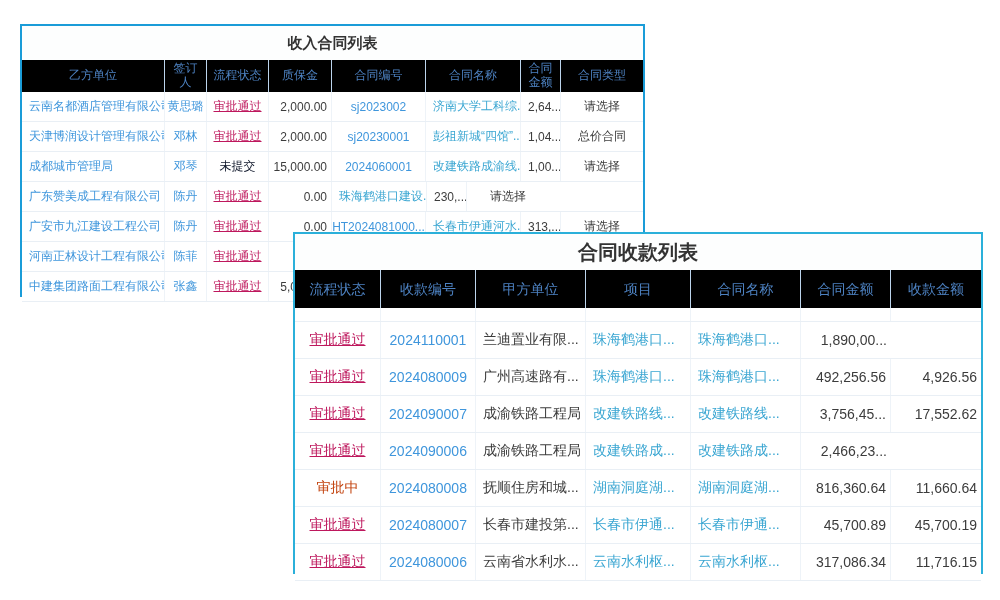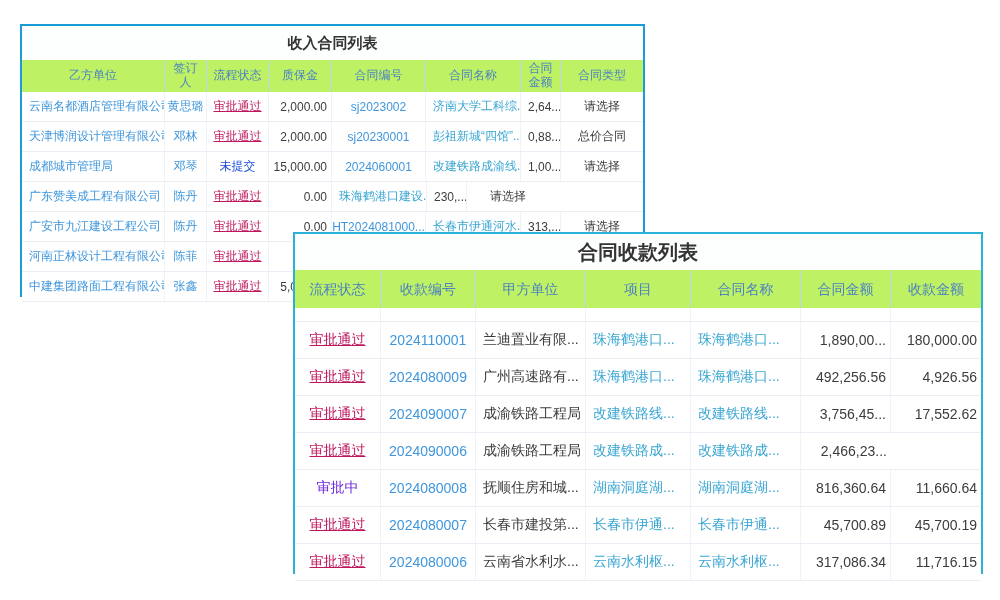--- a/index.html
+++ b/index.html
@@ -6,40 +6,40 @@
   body{
     width:1000px;height:600px;position:relative;overflow:hidden;
     font-family:"Liberation Sans","DejaVu Sans",sans-serif;
   }
   .win{position:absolute;background:#fff;box-sizing:border-box;}
   .win1{left:20px;top:24px;width:625px;height:273px;border:2px solid #1a9cd8;}
   .win2{left:293px;top:232px;width:690px;height:342px;border:2px solid #2bb0da;}
   .title{display:flex;align-items:center;justify-content:center;font-weight:bold;color:#333;background:#fdfefe;}
   .t1 .title{height:34px;font-size:15px;}
   .t2 .title{height:36px;font-size:20px;}
-  .thead{display:flex;background:#bef264;color:#4d82c2;}
+  .thead{display:flex;background:#000000;color:#4d82c2;}
   .t1 .thead{height:32px;font-size:12px;}
   .t2 .thead{height:38px;font-size:14px;}
   .thead .cell{white-space:normal;text-align:center;line-height:1.15;justify-content:center;
     border-right:1px solid #bcd4ec;}
   .row{display:flex;border-bottom:1px solid #e9eff5;background:#fff;}
   .t1 .row{height:29px;font-size:12px;}
   .t2 .row{height:36px;font-size:14px;}
   .t2 .row.spacer{height:13px;}
   .cell{box-sizing:border-box;flex:0 0 auto;display:flex;align-items:center;justify-content:center;
     padding:0 4px;overflow:hidden;white-space:nowrap;border-right:1px solid #eef3f8;}
   .thead .cell:last-child,.row .cell:last-child{border-right:none;}
   .al{justify-content:flex-start;padding-left:7px;}
   .ar{justify-content:flex-end;}
   .c-link,.c-blue{color:#3f96dc;}
   .c-teal{color:#3aa6d2;}
   .c-dark,.c-num{color:#3c3c3c;}
   .st-approved{color:#be185d;text-decoration:underline;}
-  .st-in-review{color:#6d28d9;}
-  .st-unsubmitted{color:#1d4ed8;}
+  .st-in-review{color:#c2410c;}
+  .st-unsubmitted{color:#0f172a;}
   
   .t1 .c0{width:143px}.t1 .c1{width:42px}.t1 .c2{width:62px}.t1 .c3{width:63px}
   .t1 .c4{width:94px}.t1 .c5{width:95px}.t1 .c6{width:40px}.t1 .c7{width:82px}
   
   .t2 .c0{width:86px}.t2 .c1{width:95px}.t2 .c2{width:110px}.t2 .c3{width:105px}
   .t2 .c4{width:110px}.t2 .c5{width:90px}.t2 .c6{width:90px}
 </style>
 </head>
 <body>
 
@@ -68,21 +68,21 @@
           <div class="cell c6 c-dark al">2,64...</div>
           <div class="cell c7 c-dark">请选择</div>
         </div>
         <div class="row">
           <div class="cell c0 c-link al">天津博润设计管理有限公司</div>
           <div class="cell c1 c-blue">邓林</div>
           <div class="cell c2 st-approved">审批通过</div>
           <div class="cell c3 c-num ar">2,000.00</div>
           <div class="cell c4 c-blue">sj20230001</div>
           <div class="cell c5 c-teal al">彭祖新城“四馆”...</div>
-          <div class="cell c6 c-dark al">0,88...</div>
+          <div class="cell c6 c-dark al">1,04...</div>
           <div class="cell c7 c-dark">总价合同</div>
         </div>
         <div class="row">
           <div class="cell c0 c-link al">成都城市管理局</div>
           <div class="cell c1 c-blue">邓琴</div>
           <div class="cell c2 st-unsubmitted">未提交</div>
           <div class="cell c3 c-num ar">15,000.00</div>
           <div class="cell c4 c-blue">2024060001</div>
           <div class="cell c5 c-teal al">改建铁路成渝线...</div>
           <div class="cell c6 c-dark al">1,00...</div>
@@ -151,21 +151,20 @@
           <div class="cell c5"></div>
           <div class="cell c6"></div>
         </div>
         <div class="row">
           <div class="cell c0 st-approved">审批通过</div>
           <div class="cell c1 c-blue">2024110001</div>
           <div class="cell c2 c-dark al">兰迪置业有限...</div>
           <div class="cell c3 c-teal al">珠海鹤港口...</div>
           <div class="cell c4 c-teal al">珠海鹤港口...</div>
           <div class="cell c5 c-num ar">1,890,00...</div>
-          <div class="cell c6 c-num ar">180,000.00</div>
         </div>
         <div class="row">
           <div class="cell c0 st-approved">审批通过</div>
           <div class="cell c1 c-blue">2024080009</div>
           <div class="cell c2 c-dark al">广州高速路有...</div>
           <div class="cell c3 c-teal al">珠海鹤港口...</div>
           <div class="cell c4 c-teal al">珠海鹤港口...</div>
           <div class="cell c5 c-num ar">492,256.56</div>
           <div class="cell c6 c-num ar">4,926.56</div>
         </div>

